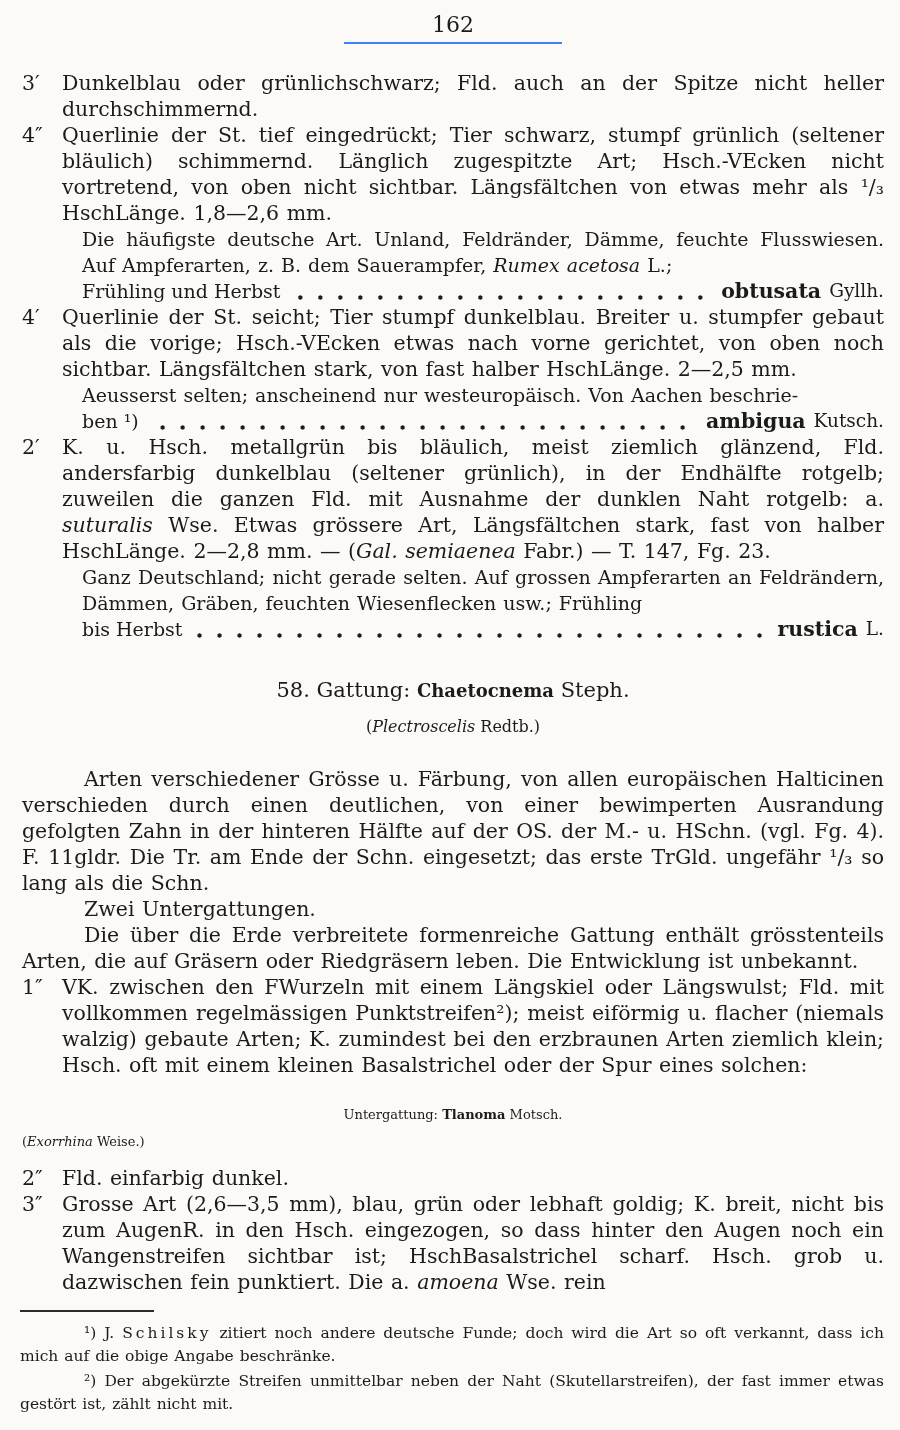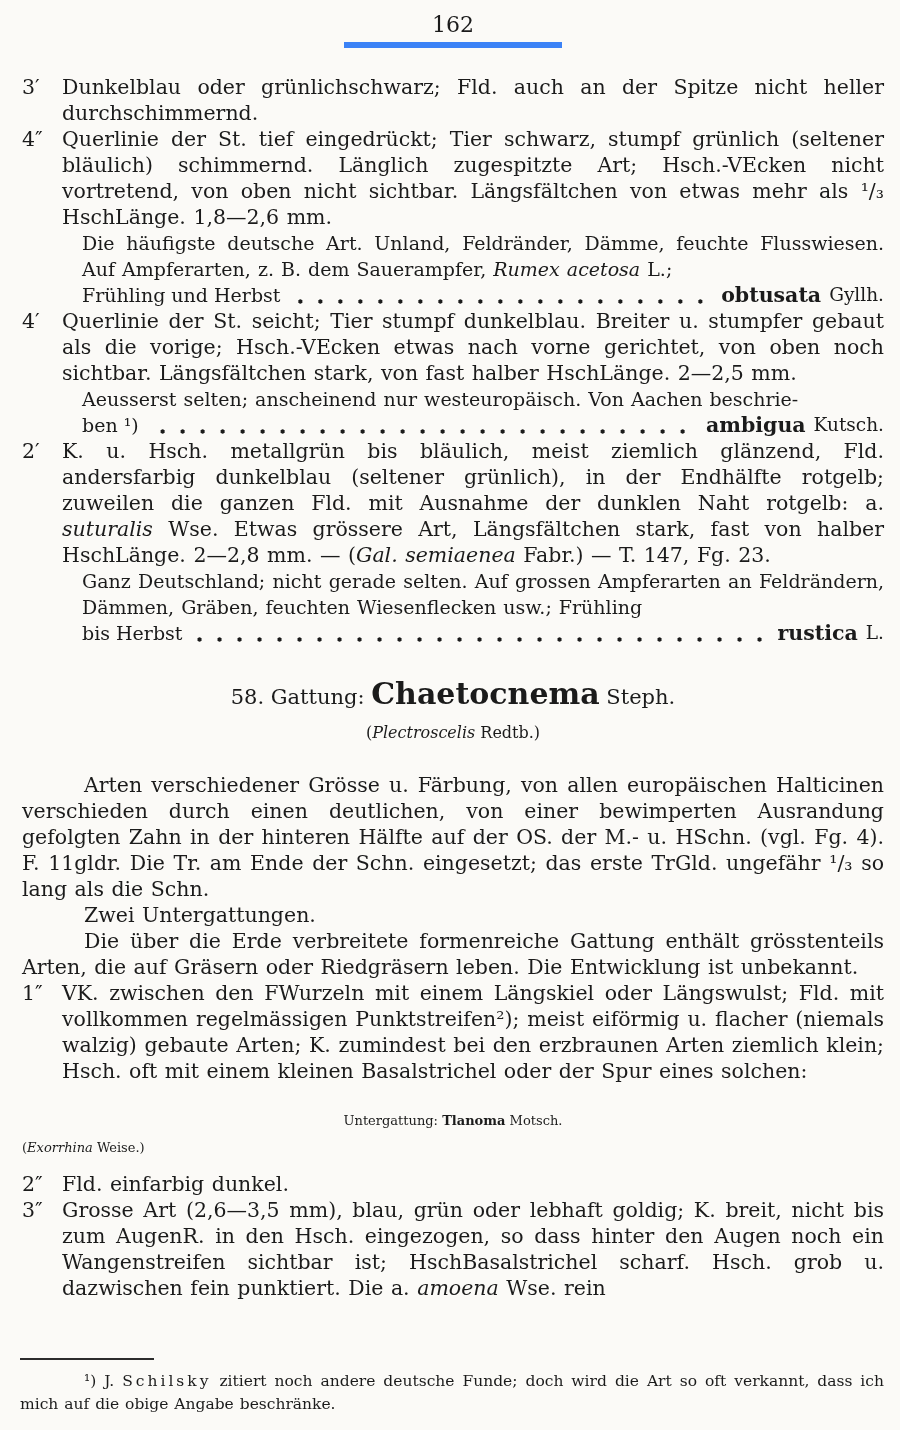--- a/index.html
+++ b/index.html
@@ -13,21 +13,21 @@
     overflow: hidden;
   }
   .page { width: 100%; height: 100%; padding: 12px 16px 0 22px; position: relative; }
 
   
   .pageno-wrap { text-align: center; margin-bottom: 26px; }
   .pageno {
     display: inline-block;
     font-size: 22px;
     padding: 0 88px 5px 88px;
-    border-bottom: 6px solid #3b82f6;
+    border-bottom: 2px solid #3b82f6;
     text-align: center;
   }
 
   
   .key-item { display: flex; font-size: 20.5px; line-height: 26px; }
   .marker { flex: 0 0 40px; }
   .ktext { flex: 1 1 auto; text-align: justify; word-spacing: 1px; }
 
   
   .note { margin-left: 60px; font-size: 19px; line-height: 26px; }
@@ -42,21 +42,21 @@
     background-image: radial-gradient(circle, #1b1b1b 1.9px, rgba(0,0,0,0) 2.4px);
     background-size: 20px 7px;
     background-repeat: repeat-x;
     background-position: center bottom 3px;
   }
   .species-name { font-weight: bold; font-size: 20.5px; white-space: nowrap; }
   .species-author { font-size: 18.5px; margin-left: 8px; white-space: nowrap; }
 
   
   .genus-heading { text-align: center; font-size: 21px; margin-top: 34px; line-height: 28px; }
-  .genus-heading .b { font-size: 30px; margin-top: 10px; }
+  .genus-heading .b { font-size: 18px; margin-top: 10px; }
   .genus-subline { text-align: center; font-size: 16px; margin-top: 12px; margin-bottom: 30px; }
   .subgenus-heading { text-align: center; font-size: 13px; margin-top: 24px; line-height: 26px; }
   .subgenus-subline { text-align: left; font-size: 13px; margin-top: 6px; margin-bottom: 16px; }
 
   
   .para { font-size: 20.5px; line-height: 26px; text-align: justify; text-indent: 62px; word-spacing: 1px; }
 
   
   .footnotes {
     position: absolute; left: 0; right: 0; bottom: 14px;
@@ -152,15 +152,16 @@
   </div>
 
   <div class="key-item">
     <span class="marker">3″</span>
     <div class="ktext"><span>Grosse Art (2,6—3,5 mm), blau, grün oder lebhaft goldig; K. breit, nicht bis zum AugenR. in den Hsch. eingezogen, so dass hinter den Augen noch ein Wangenstreifen sichtbar ist; HschBasalstrichel scharf. Hsch. grob u. dazwischen fein punktiert.  Die a. </span><span class="i">amoena</span><span> Wse. rein</span></div>
   </div>
 
   <div class="footnotes">
     <div class="fn-rule"></div>
     <div class="fn"><span>¹) J. </span><span class="sp">Schilsky</span><span> zitiert noch andere deutsche Funde; doch wird die Art so oft verkannt, dass ich mich auf die obige Angabe beschränke.</span></div>
+    <div class="fn"><span>²) Der abgekürzte Streifen unmittelbar neben der Naht (Skutellarstreifen), der fast immer etwas gestört ist, zählt nicht mit.</span></div>
   </div>
 
 </div>
 
 </body></html>

